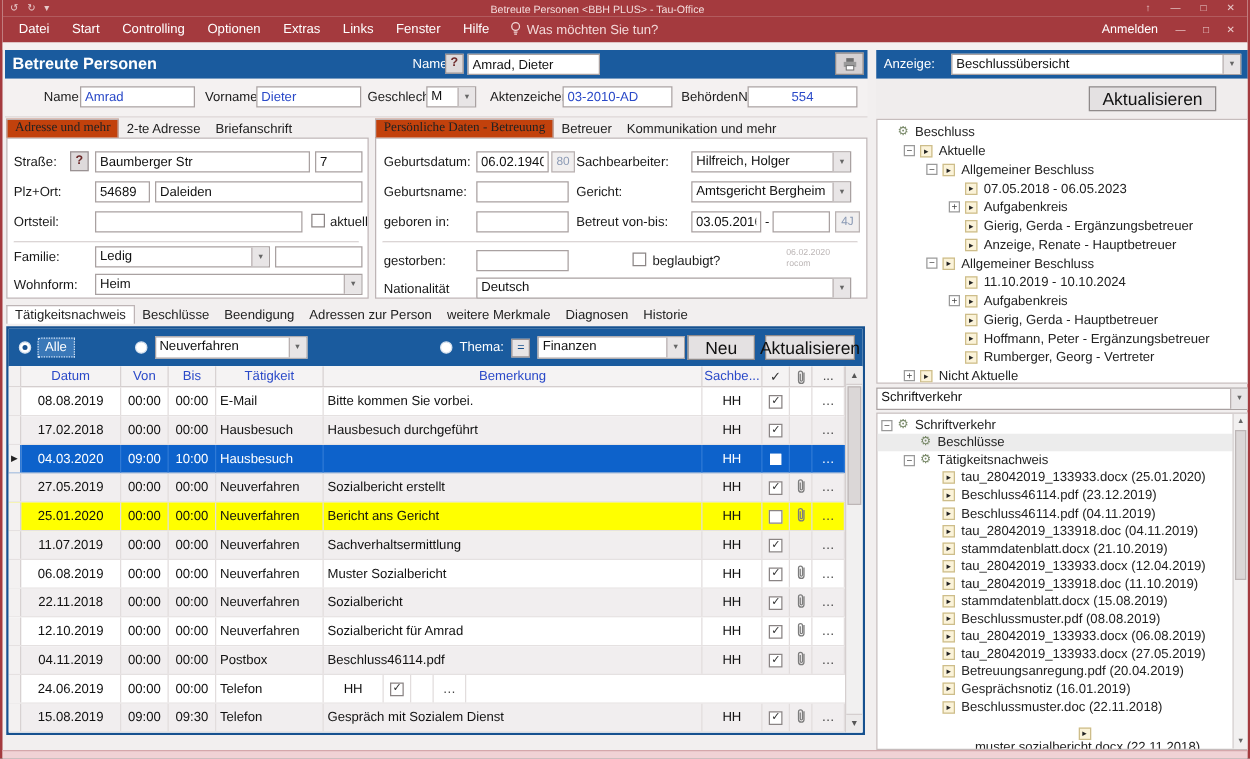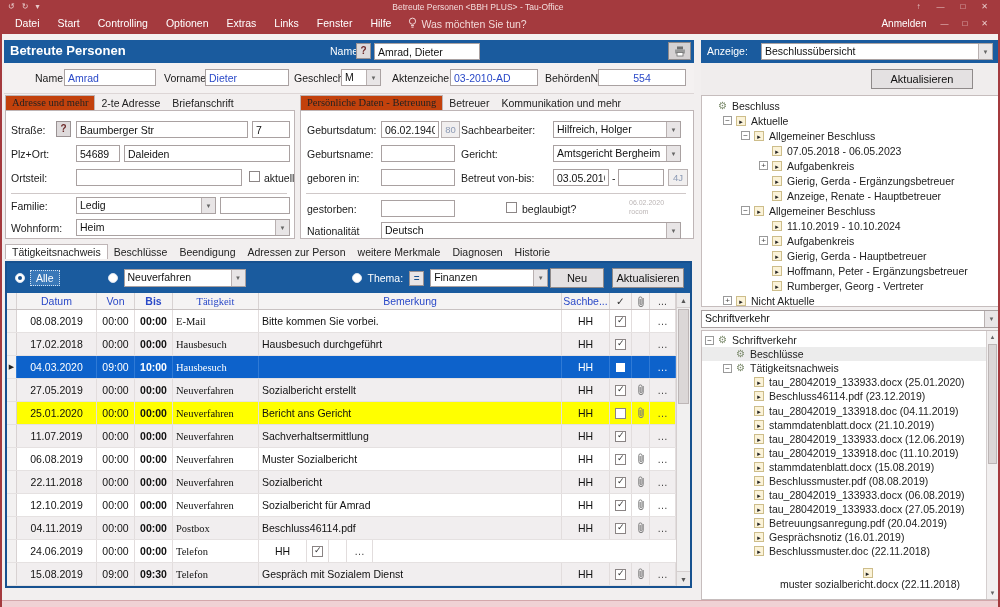--- a/index.html
+++ b/index.html
@@ -69,42 +69,42 @@
   .fbar{height:30px;background:#1a5b9e;display:flex;align-items:center;padding:0 4px 0 8px;}
   .radio{width:10px;height:10px;border-radius:50%;background:#fff;border:1px solid #d7e2ef;flex:none;}
   .radio.sel::after{content:"";display:block;width:4px;height:4px;border-radius:50%;background:#17518f;margin:2px auto;}
   .allebox{margin-left:5px;background:#3a78b8;border:1px dotted #d3e2f2;color:#fff;font-size:10.5px;padding:1px 5px;}
   .fbar .flabel{color:#fff;font-size:10.5px;margin-left:6px;}
   .eqbtn{margin-left:6px;width:15px;height:15px;background:#e8e5e6;border:1px solid #9a9293;font-size:10px;
     color:#17518f;text-align:center;line-height:13px;padding:0;}
   .fdd{position:static;margin-left:6px;width:122px;height:18px;}
   .fdd2{width:118px;}
   .btn{background:#e4e1e2;border:1px solid #8f8a8a;font-family:"Liberation Sans",sans-serif;
-    font-size:11px;color:#111;display:flex;align-items:center;justify-content:center;}
+    font-size:14px;color:#111;display:flex;align-items:center;justify-content:center;}
   .btn-neu{margin-left:auto;width:54px;height:20px;}
   .btn-neu::first-letter{text-decoration:underline;}
   .btn-akt{margin-left:8px;width:72px;height:20px;margin-right:2px;}
   
   .tbl{position:relative;height:293px;background:#fff;overflow:hidden;}
   .thead{display:flex;height:17px;background:#f5f3f3;border-bottom:1px solid #c9c2c2;padding-right:14px;}
   .th{display:flex;align-items:center;justify-content:center;font-size:10.5px;color:#2a49c8;
     border-right:1px solid #d8d2d2;overflow:hidden;}
   .tbody{padding-right:14px;}
   .trow{display:flex;height:23px;border-bottom:1px solid #e5e1e1;background:#fff;}
   .tbody .trow:nth-of-type(even){background:#f1eeef;}
   .trow.hl-yellow{background:#ffff00 !important;}
   .trow.hl-blue{background:#0d62cb !important;}
   .trow.hl-blue .td{color:#fff;border-right-color:#2f7ad6;}
   .td{display:flex;align-items:center;font-size:10.5px;color:#111;border-right:1px solid #e2dddd;
     overflow:hidden;white-space:nowrap;padding:0 3px;}
   .w-sel{width:10px;background:#f3f1f1;border-right:1px solid #d8d2d2;justify-content:center;padding:0;}
   .w-datum{width:80px;justify-content:center;}
   .w-von{width:38px;justify-content:center;}
-  .w-bis{width:38px;justify-content:center;font-weight:bold;}
-  .w-taet{width:86px;font-family:Liberation Serif, serif;}
+  .w-bis{width:38px;justify-content:center;}
+  .w-taet{width:86px;}
   .w-bem{flex:1;}
   .w-sb{width:48px;justify-content:center;}
   .w-chk{width:22px;justify-content:center;}
   .w-clip{width:18px;justify-content:center;}
   .w-dots{width:26px;justify-content:center;color:#444;}
   .selarrow{font-size:7px;color:#222;}
   .cb{width:11px;height:11px;border:1px solid #8a8484;background:#fff;position:relative;flex:none;}
   .cb-checked::after{content:"✓";position:absolute;top:-2px;left:1px;font-size:9px;color:#333;}
   .cb-filled{width:9px;height:9px;border-color:#fff;}
   .vsb{position:absolute;right:0;top:0;bottom:0;width:14px;background:#f1f0f0;border-left:1px solid #d5cfcf;}
@@ -759,37 +759,42 @@
             <span class="ticon ti-arrow">▸</span>
             <span class="tlabel">tau_28042019_133933.docx (25.01.2020)</span>
           </div>
 
           <div class="titem" style="padding-left: 39px;">
             <span class="texp" style="visibility: hidden;"></span>
             <span class="ticon ti-arrow">▸</span>
             <span class="tlabel">Beschluss46114.pdf (23.12.2019)</span>
           </div>
 
+          <div class="titem" style="padding-left: 39px;">
+            <span class="texp" style="visibility: hidden;"></span>
+            <span class="ticon ti-arrow">▸</span>
+            <span class="tlabel">Beschluss46114.pdf (04.11.2019)</span>
+          </div>
 
           <div class="titem" style="padding-left: 39px;">
             <span class="texp" style="visibility: hidden;"></span>
             <span class="ticon ti-arrow">▸</span>
             <span class="tlabel">tau_28042019_133918.doc (04.11.2019)</span>
           </div>
 
           <div class="titem" style="padding-left: 39px;">
             <span class="texp" style="visibility: hidden;"></span>
             <span class="ticon ti-arrow">▸</span>
             <span class="tlabel">stammdatenblatt.docx (21.10.2019)</span>
           </div>
 
           <div class="titem" style="padding-left: 39px;">
             <span class="texp" style="visibility: hidden;"></span>
             <span class="ticon ti-arrow">▸</span>
-            <span class="tlabel">tau_28042019_133933.docx (12.06.2019)</span>
+            <span class="tlabel">tau_28042019_133933.docx (12.04.2019)</span>
           </div>
 
           <div class="titem" style="padding-left: 39px;">
             <span class="texp" style="visibility: hidden;"></span>
             <span class="ticon ti-arrow">▸</span>
             <span class="tlabel">tau_28042019_133918.doc (11.10.2019)</span>
           </div>
 
           <div class="titem" style="padding-left: 39px;">
             <span class="texp" style="visibility: hidden;"></span>

